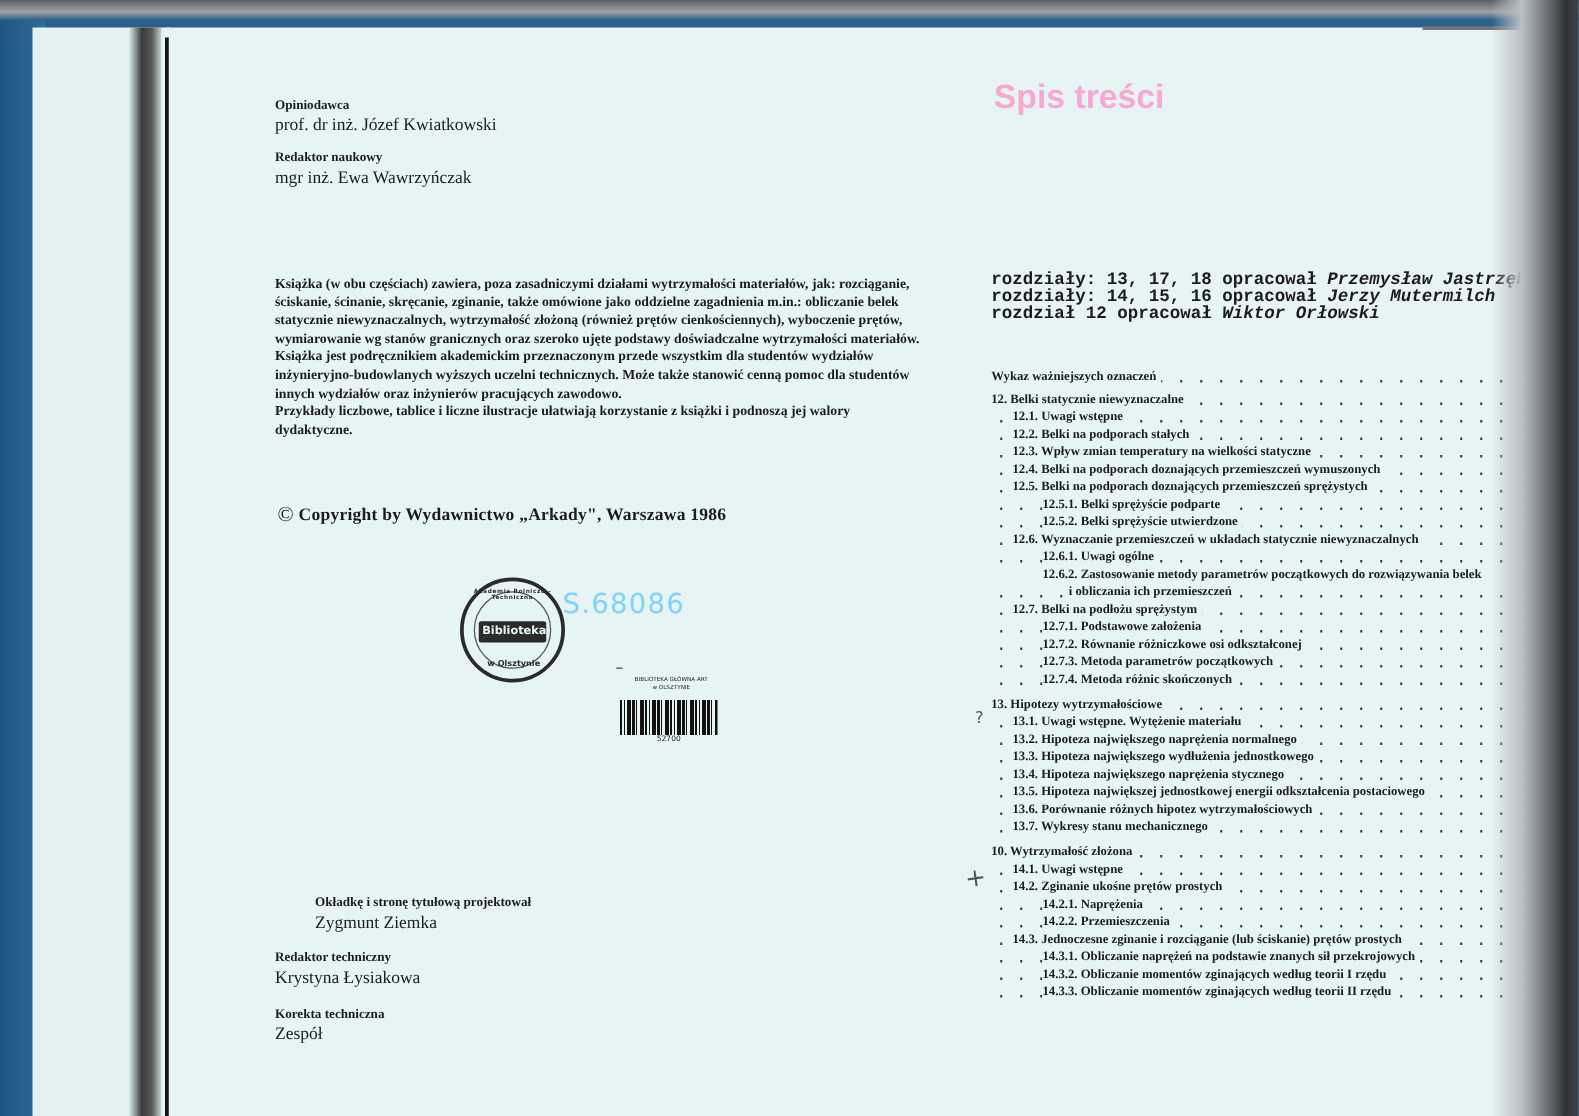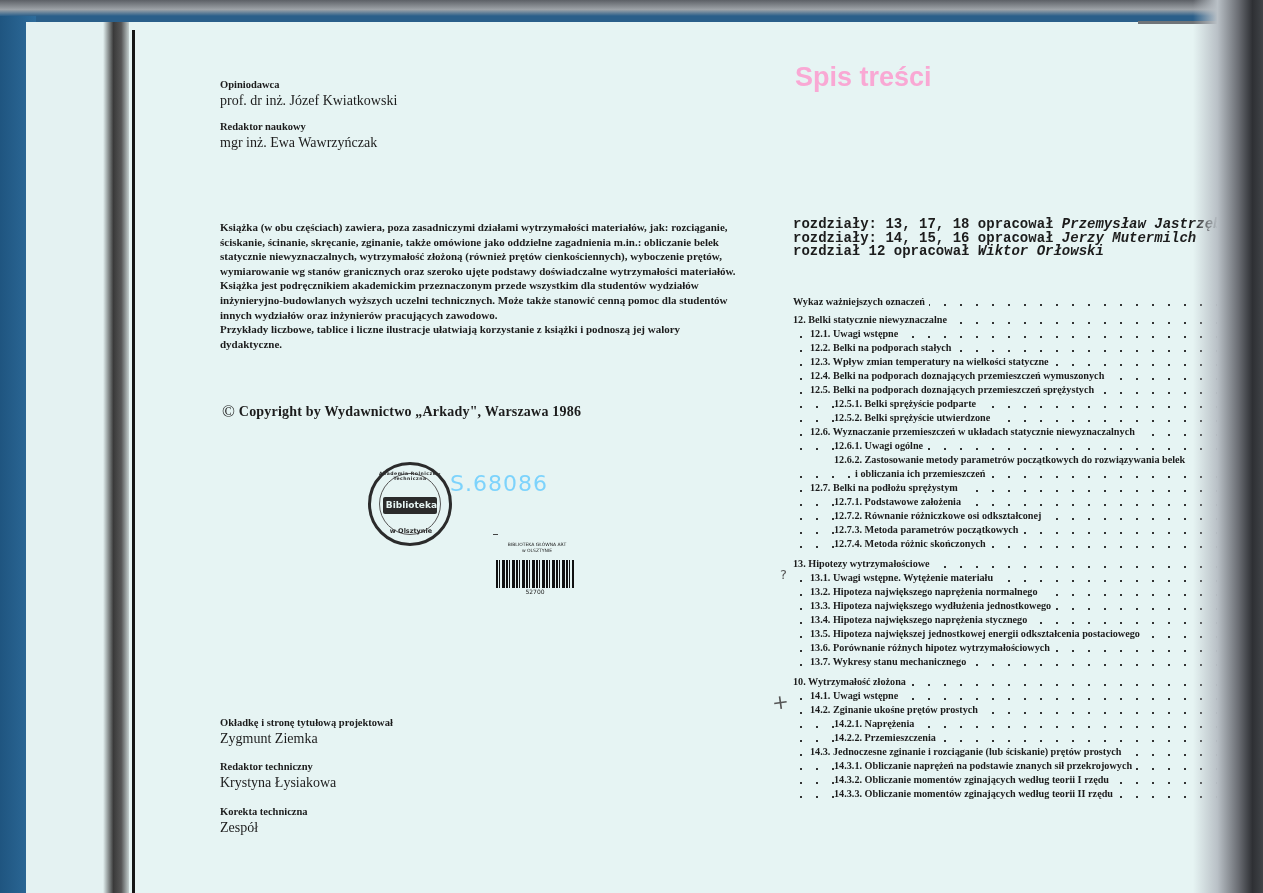--- a/index.html
+++ b/index.html
@@ -183,21 +183,21 @@
   <div class="shelfmark">S.68086</div>
 
   <div class="dash-mark"></div>
   <div class="barcode-caption">
     <div>BIBLIOTEKA GŁÓWNA ART</div>
     <div>w OLSZTYNIE</div>
   </div>
   <div class="barcode"></div>
   <div class="barcode-number">52700</div>
 
-  <div class="credit" style="top:716px;">
+  <div class="credit" style="top:716px;margin-left:32px;">
     <div class="role">Okładkę i stronę tytułową projektował</div>
     <div class="name">Zygmunt Ziemka</div>
   </div>
   <div class="credit" style="top:760px;">
     <div class="role">Redaktor techniczny</div>
     <div class="name">Krystyna Łysiakowa</div>
   </div>
   <div class="credit" style="top:805px;">
     <div class="role">Korekta techniczna</div>
     <div class="name">Zespół</div>

